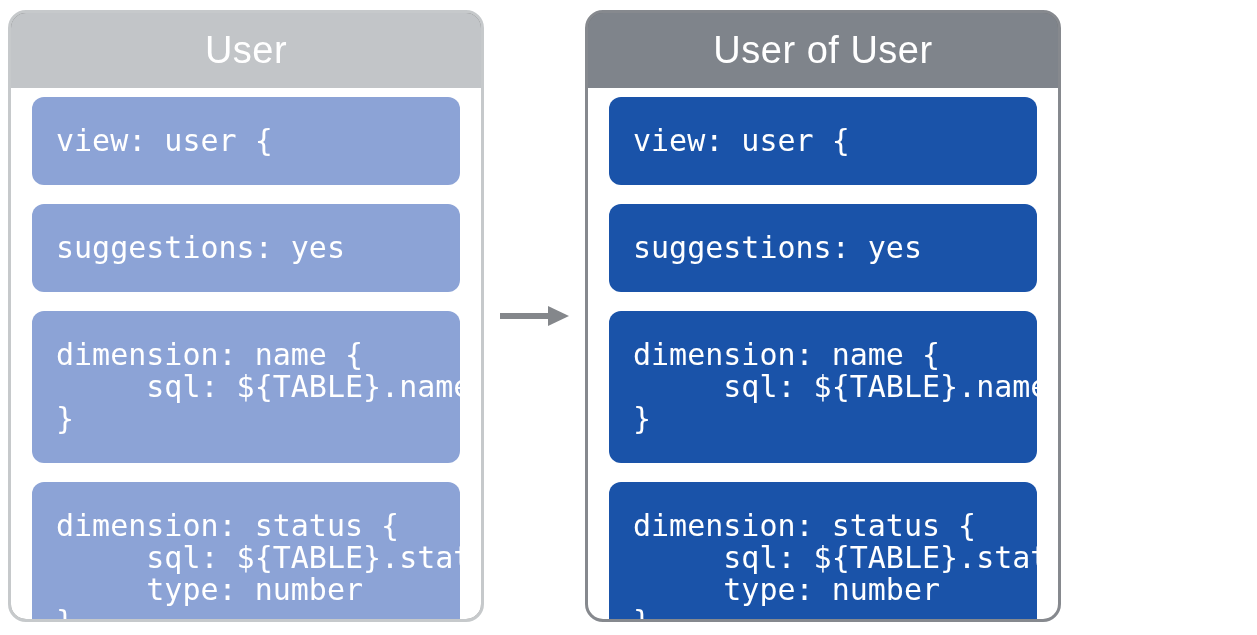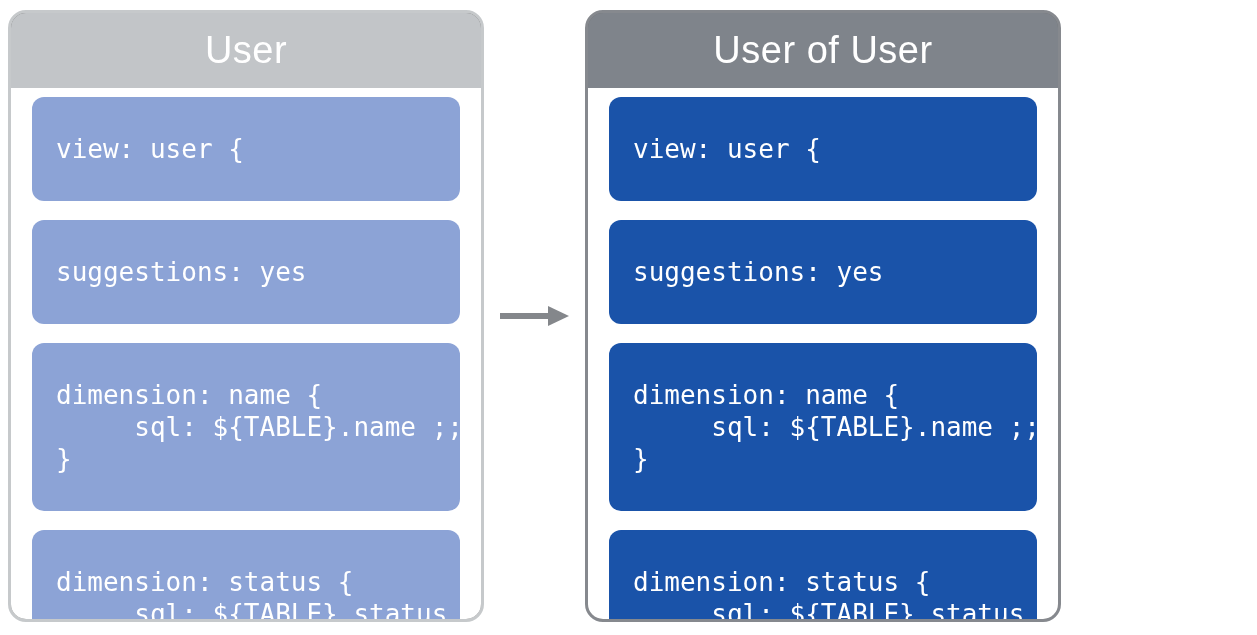--- a/index.html
+++ b/index.html
@@ -32,23 +32,23 @@
     flex:0 0 75px;display:flex;align-items:center;justify-content:center;
     color:var(--text);font-size:38px;font-weight:500;letter-spacing:.5px;
   }
   .panel-left .panel-header{background:var(--left-header);}
   .panel-right .panel-header{background:var(--right-header);}
   .panel-body{
     flex:1;display:flex;flex-direction:column;gap:19px;
     padding:9px 21px 16px;box-sizing:border-box;background:#ffffff;
   }
   .code-block{
-    margin:0;border-radius:12px;padding:36px 24px;
+    margin:0;border-radius:12px;padding:28px 24px;
     font-family:"DejaVu Sans Mono","Liberation Mono",monospace;
-    font-size:26px;line-height:32px;color:var(--text);
+    font-size:30px;line-height:32px;color:var(--text);
     white-space:pre;overflow:hidden;
   }
   .panel-left .code-block{background:var(--left-block);}
   .panel-right .code-block{background:var(--right-block);}
   .arrow-col{
     width:101px;height:612px;flex:0 0 auto;
     display:flex;align-items:center;justify-content:center;
   }
   .arrow-col svg{display:block;color:var(--arrow);}
 </style>

